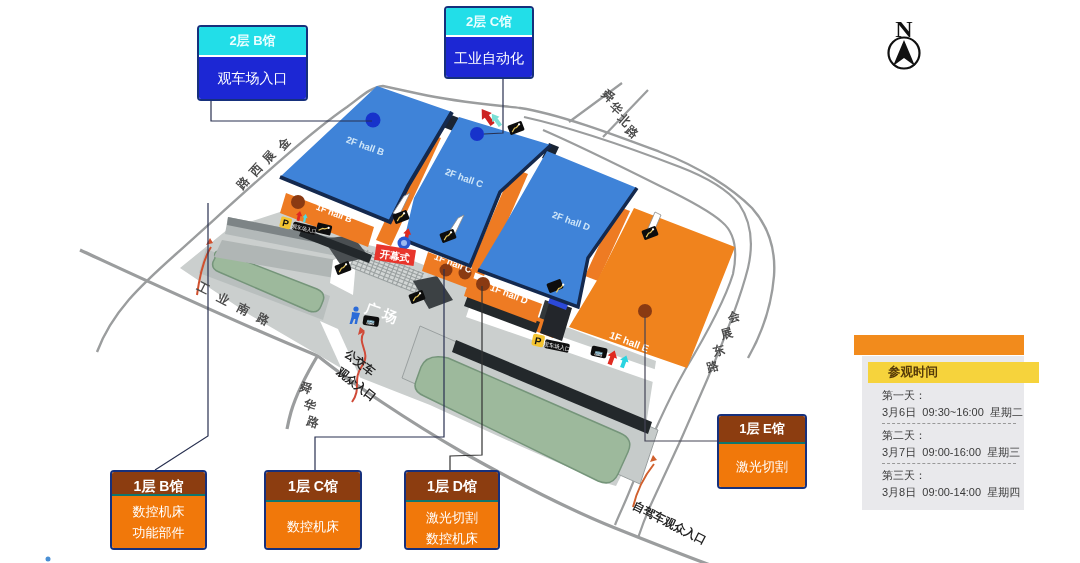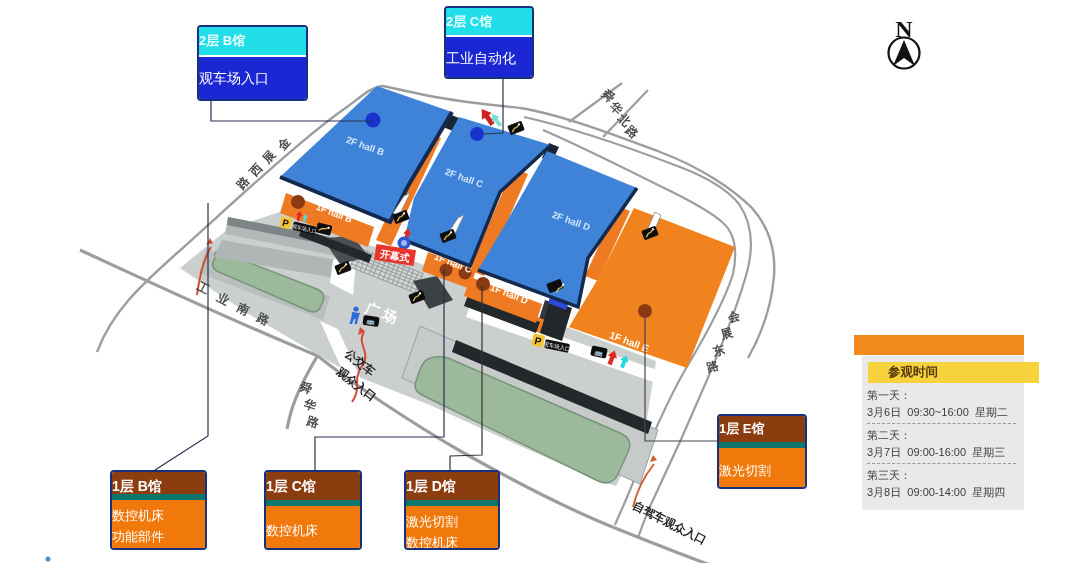--- a/index.html
+++ b/index.html
@@ -1,23 +1,23 @@
 <!DOCTYPE html>
 <html><head><meta charset="utf-8">
 <style>
 html,body{margin:0;padding:0;background:#fff}
 body{width:1080px;height:563px;font-family:"Liberation Sans",sans-serif;overflow:hidden}
 #wrap{position:relative;width:1080px;height:563px}
 #map{position:absolute;left:0;top:0}
-.lb{position:absolute;box-sizing:border-box;border:2px solid #16307c;border-radius:4px;color:#fff;overflow:hidden}
+.lb{position:absolute;box-sizing:border-box;border:2px solid #16307c;border-radius:4px;text-align:center;color:#fff;overflow:hidden}
 .lb .hd{font-weight:bold}
 .lb2 .hd{background:#22dee8;color:#eafeff}
 .lb2 .bd{background:#1c27d4;border-top:2px solid #fff}
 .lb1 .hd{background:#8c3d10;color:#fff}
-.lb1 .bd{background:#f1780a;border-top:6px solid #0f766e}
+.lb1 .bd{background:#f1780a;border-top:2px solid #0f766e}
 </style></head>
 <body>
 <div id="wrap">
 
 <svg id="map" width="1080" height="563" viewBox="0 0 1080 563">
 <g id="roads" fill="none" stroke="#9b9d9e" stroke-width="2.4">
 
 <path d="M 97,352 C 112,312 140,286 176,254 C 232,204 302,138 347,107 C 362,96 371,87 383,86 L 420,94 C 455,102 505,106 520,108 C 560,114 620,137 660,152 C 700,167 733,189 752,208 C 768,226 776,248 774,276 C 772,300 764,330 748,358"></path>
 
 <path d="M 524,117 C 560,125 620,144 680,167 C 706,177 727,189 739,204 C 750,220 754,242 748,268 C 740,300 724,340 707,380 C 690,420 672,460 653,500 C 646,515 642,526 638,538" stroke-width="2.2"></path>
@@ -355,21 +355,21 @@
 
 <div class="lb lb1" style="left:717px;top:414px;width:90px;height:75px;font-size:13px">
 <div class="hd" style="line-height:26px;height:26px">1层 E馆</div>
 <div class="bd" style="height:47px;line-height:45px;font-size:13px">激光切割</div>
 </div>
 
 <div style="position:absolute;left:854px;top:335px;width:170px;height:20px;background:#f28b1c"></div>
 
 <div style="position:absolute;left:862px;top:356px;width:162px;height:154px;background:#e9e9ec">
   <div style="margin:6px 4px 0 6px;background:#f6d33c;color:#553a08;font-weight:bold;font-size:12.5px;padding:2px 20px;width:131px">参观时间</div>
-  <div style="font-size:11px;color:#3a3a3a;margin:4px 0 0 5px;line-height:16.5px">
+  <div style="font-size:11px;color:#3a3a3a;margin:4px 0 0 20px;line-height:16.5px">
     第一天：<br>3月6日&nbsp;&nbsp;09:30~16:00&nbsp;&nbsp;星期二
     <div style="border-top:1px dashed #999;margin:3px 8px 3px 0"></div>
     第二天：<br>3月7日&nbsp;&nbsp;09:00-16:00&nbsp;&nbsp;星期三
     <div style="border-top:1px dashed #999;margin:3px 8px 3px 0"></div>
     第三天：<br>3月8日&nbsp;&nbsp;09:00-14:00&nbsp;&nbsp;星期四
   </div>
 </div>
 </div>
 
 </body></html>

